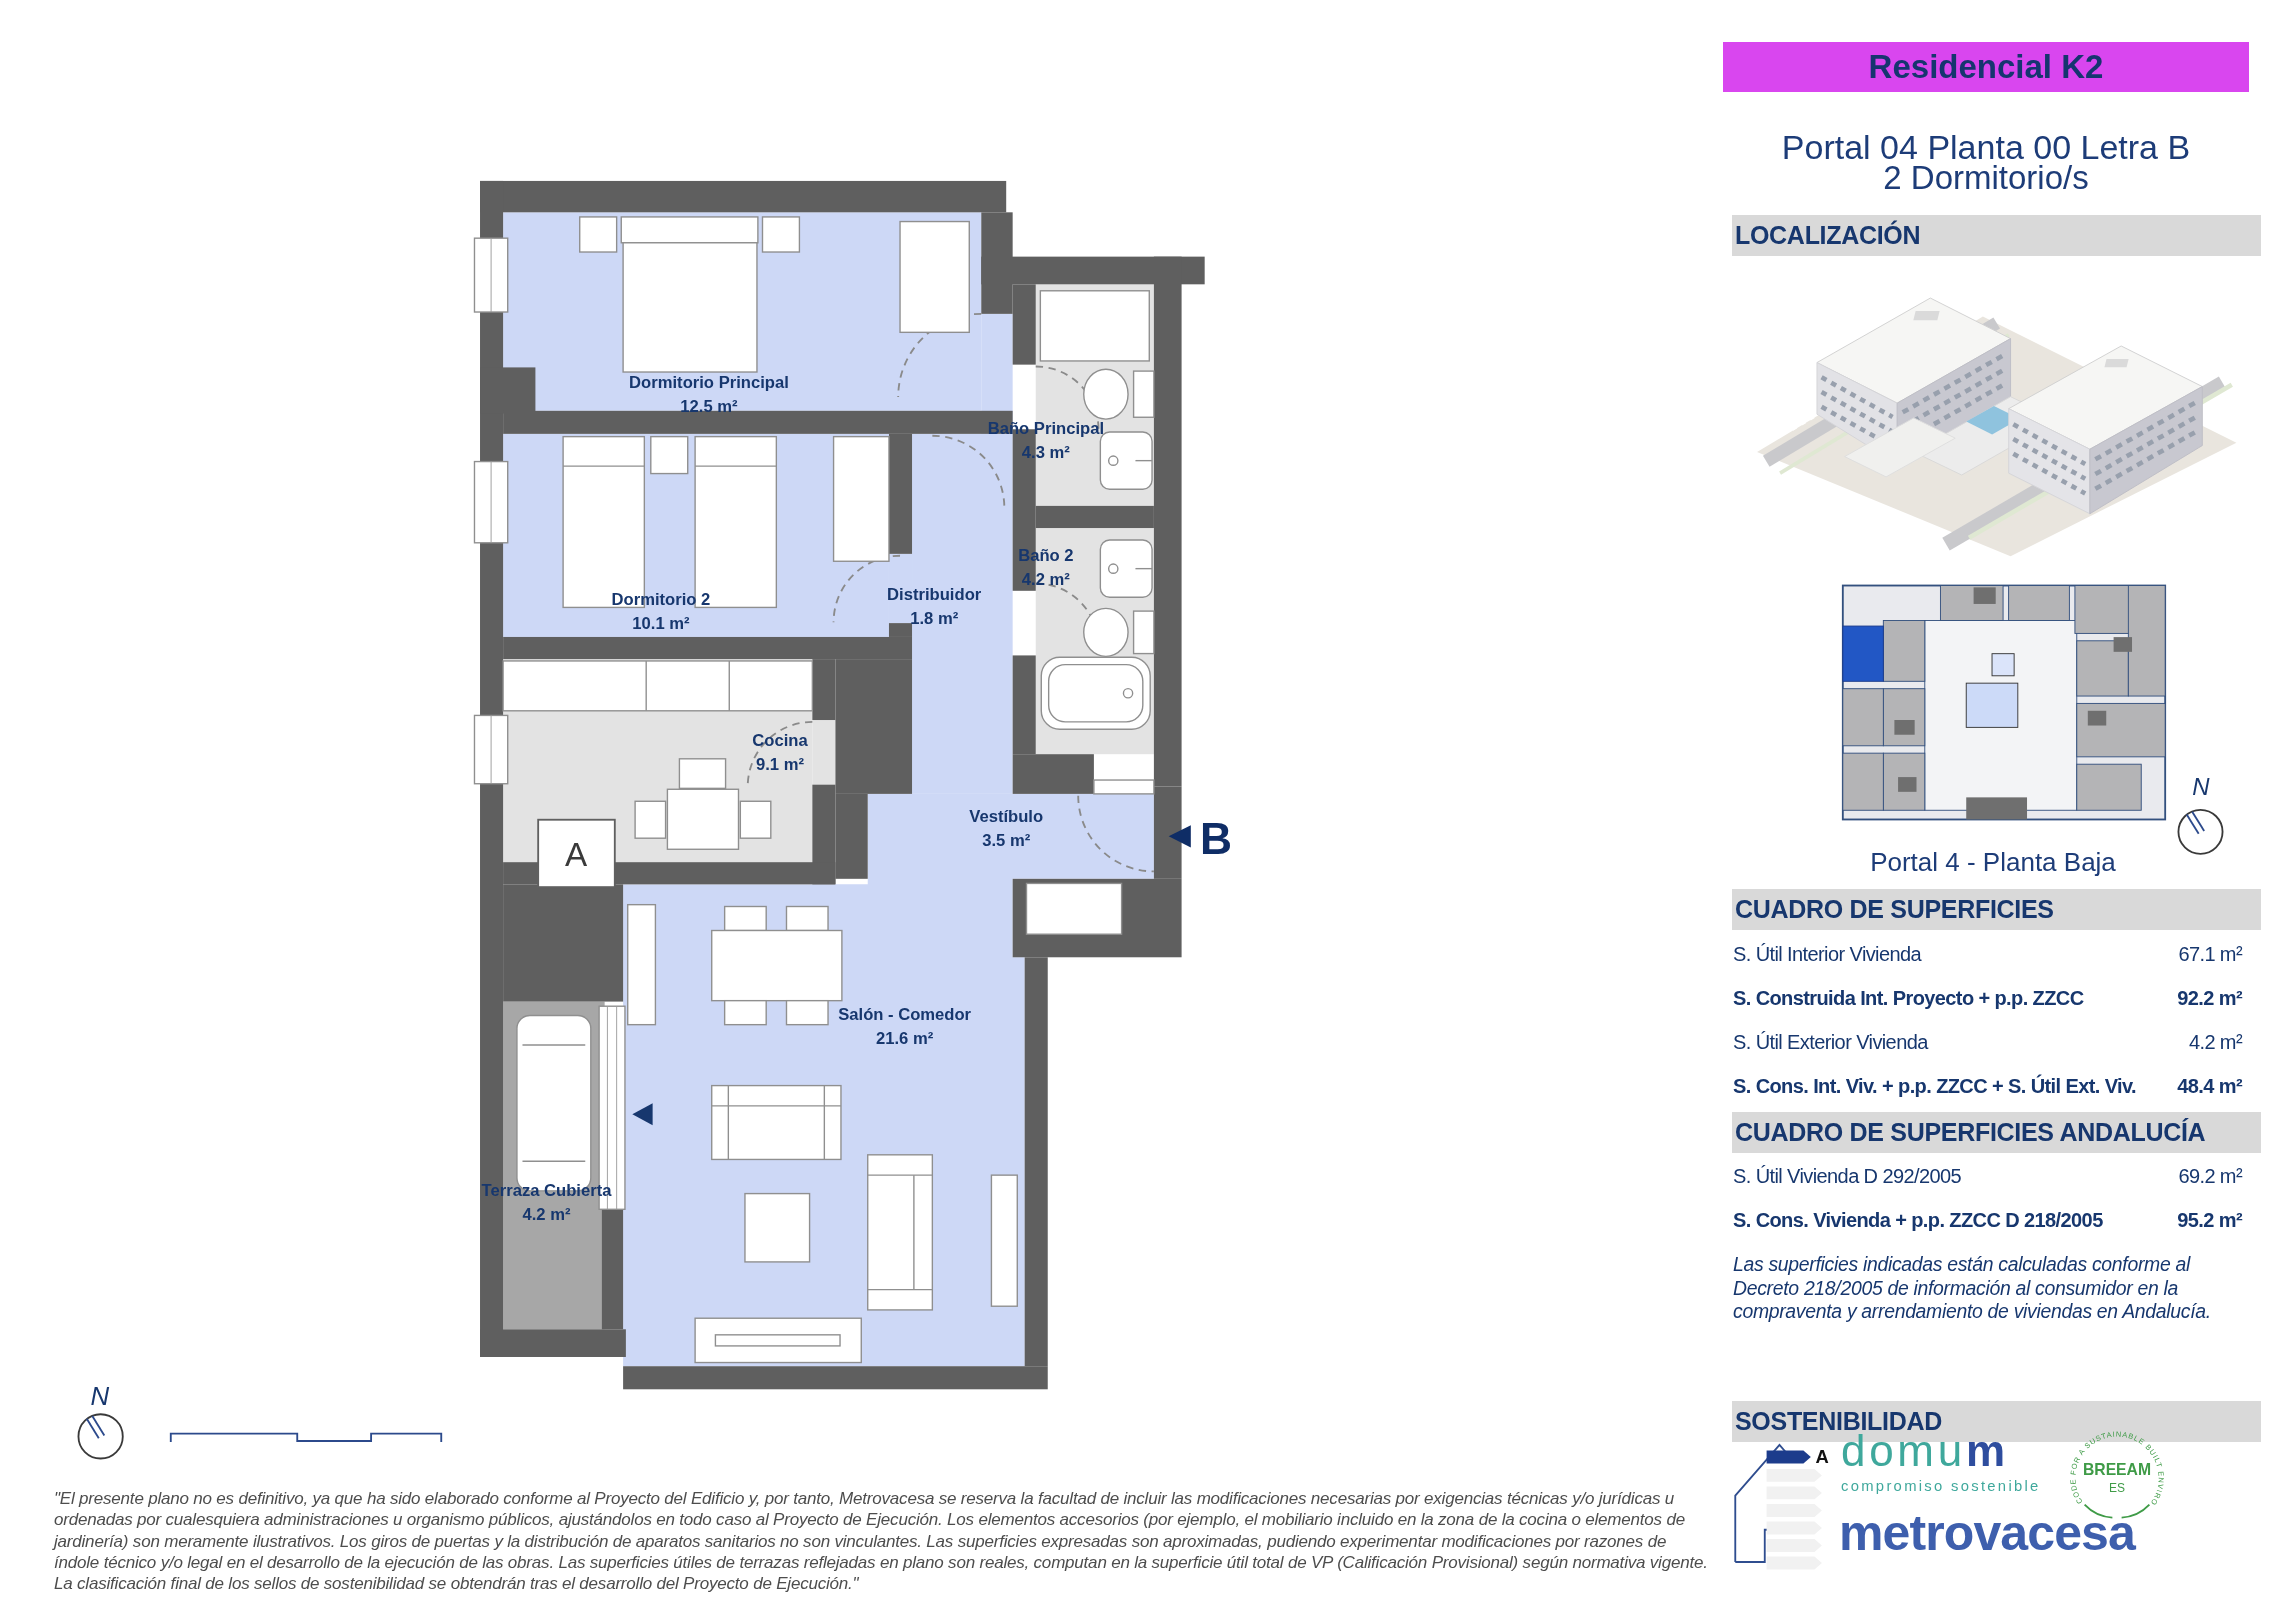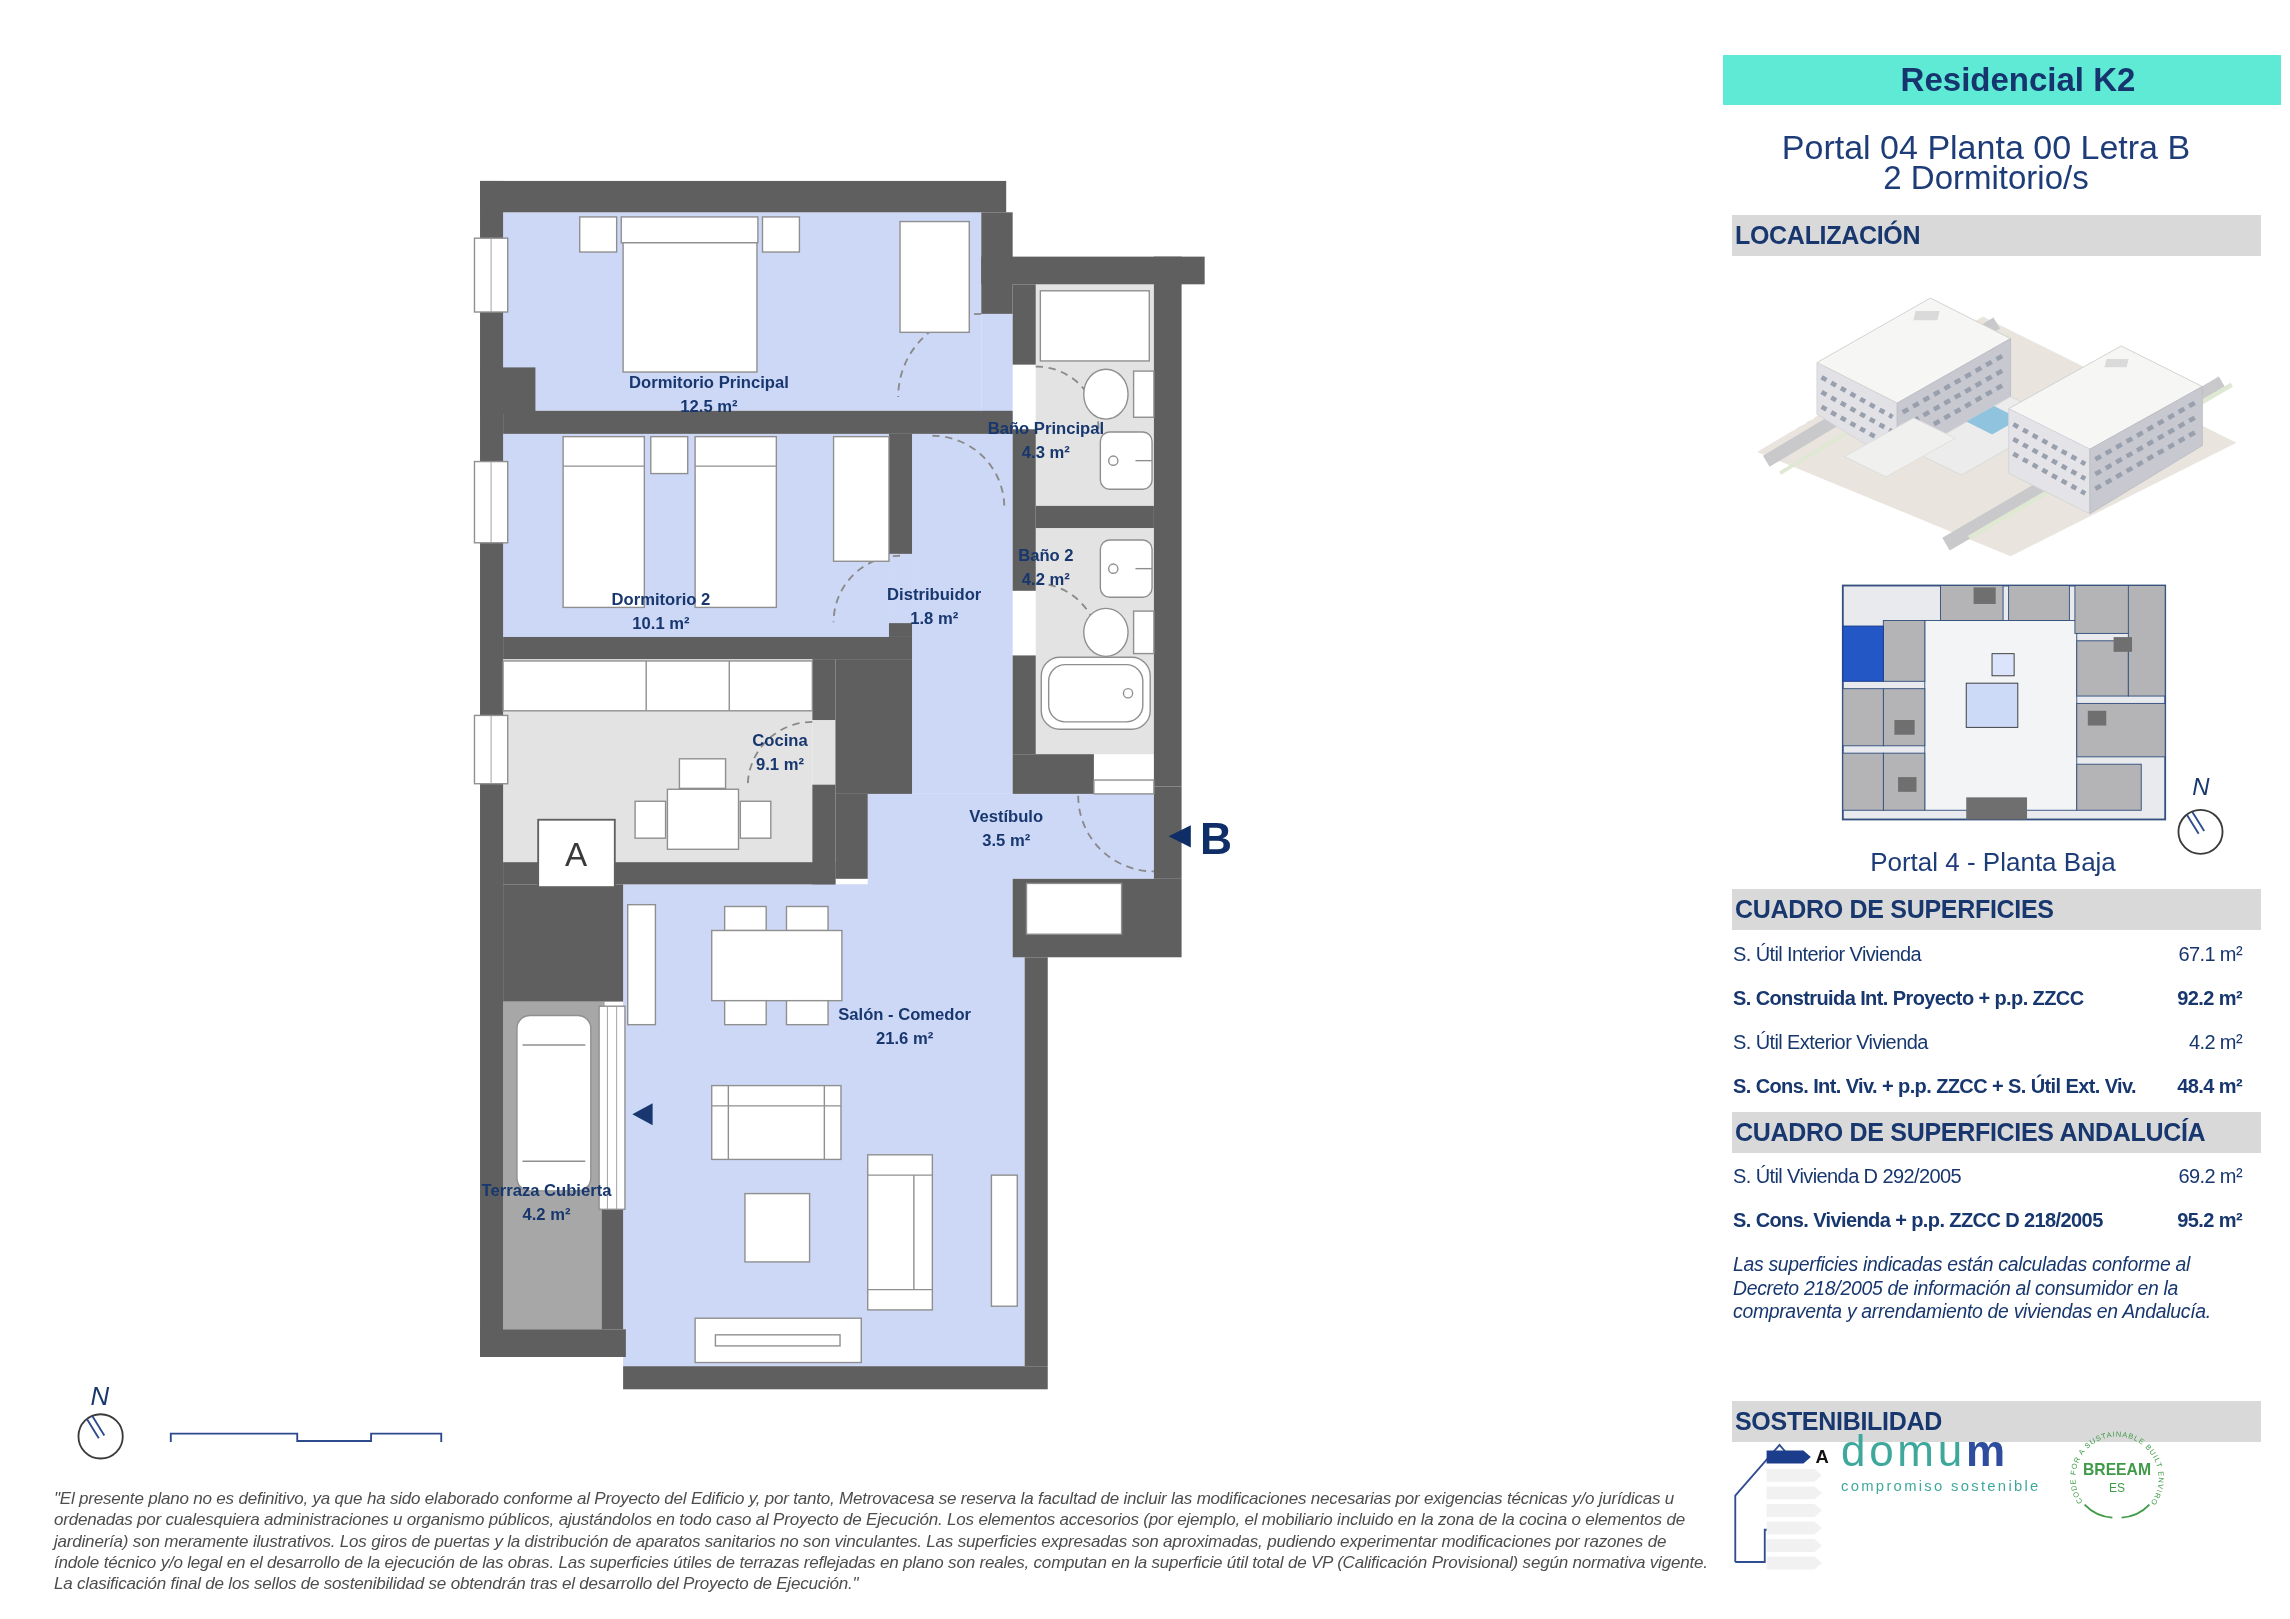--- a/index.html
+++ b/index.html
@@ -1,23 +1,23 @@
 <!DOCTYPE html>
 <html style="font-size:14.8px"><head>
 <meta charset="utf-8">
 <style>
   html,body{margin:0;padding:0;background:#ffffff;}
   #page{position:relative;width:2291px;height:1620px;background:#fff;overflow:hidden;
         font-family:"Liberation Sans",sans-serif;color:#17376e;}
   .abs{position:absolute;}
   .bar{background:#d9d9d9;color:#17376e;font-weight:700;font-size:25px;
        display:flex;align-items:center;padding-left:3px;letter-spacing:-0.3px;margin-left:9px;}
-  #title-bar{left:1723px;top:55px;width:526px;height:50px;background:#5eead4;
+  #title-bar{left:1723px;top:42px;width:526px;height:50px;background:#d946ef;
              display:flex;align-items:center;justify-content:center;
-             font-size:33px;font-weight:700;color:#16356f;padding-left:32px;}
+             font-size:33px;font-weight:700;color:#16356f;}
   #unit-line{left:1723px;top:128px;width:526px;text-align:center;font-size:34px;color:#1d3c78;}
   #bedrooms-line{left:1723px;top:159px;width:526px;text-align:center;font-size:33px;color:#1d3c78;}
   .table-row{display:flex;justify-content:space-between;align-items:baseline;
              height:44px;font-size:20px;letter-spacing:-0.6px;white-space:nowrap;}
   .table-row.bold{font-weight:700;}
   .note{font-style:italic;font-size:19.4px;line-height:1.22;color:#17376e;letter-spacing:-0.3px;}
   #disclaimer{left:54px;top:1488px;width:1659px;font-size:17px;font-style:italic;
               color:#4d4d4d;line-height:1.25;letter-spacing:-0.2px;}
   #domum-word{font-size:44px;letter-spacing:3.7px;}
   #domum-word .teal{color:#3fa89c;} #domum-word .m2{color:#2e4d9e;font-weight:700;}
@@ -358,17 +358,18 @@
     </defs>
     <text font-size="8" fill="#3f9b47" letter-spacing="1">
       <textPath href="#breeam-ring-path">CODE FOR A SUSTAINABLE BUILT ENVIRONMENT</textPath>
     </text>
     <path d="M20,98 A45,45 0 0 0 50,112" fill="none" stroke="#3f9b47" stroke-width="2"></path>
     <path d="M90,98 A45,45 0 0 1 60,112" fill="none" stroke="#3f9b47" stroke-width="2"></path>
     <text x="55" y="66" font-size="17" font-weight="600" fill="#3f9b47" text-anchor="middle">BREEAM</text>
     <text x="55" y="84" font-size="13" fill="#3f9b47" text-anchor="middle">ES</text>
   </svg>
 
+  <div id="brand-word" class="abs" style="left:1839px;top:1504px;">metrovacesa</div>
 
   <div id="disclaimer" class="abs">"El presente plano no es definitivo, ya que ha sido elaborado conforme al Proyecto del Edificio y, por tanto, Metrovacesa se reserva la facultad de incluir las modificaciones necesarias por exigencias técnicas y/o jurídicas u ordenadas por cualesquiera administraciones u organismo públicos, ajustándolos en todo caso al Proyecto de Ejecución. Los elementos accesorios (por ejemplo, el mobiliario incluido en la zona de la cocina o elementos de jardinería) son meramente ilustrativos. Los giros de puertas y la distribución de aparatos sanitarios no son vinculantes. Las superficies expresadas son aproximadas, pudiendo experimentar modificaciones por razones de índole técnico y/o legal en el desarrollo de la ejecución de las obras. Las superficies útiles de terrazas reflejadas en plano son reales, computan en la superficie útil total de VP (Calificación Provisional) según normativa vigente. La clasificación final de los sellos de sostenibilidad se obtendrán tras el desarrollo del Proyecto de Ejecución."</div>
 
 </div>
 
 
 </body></html>

